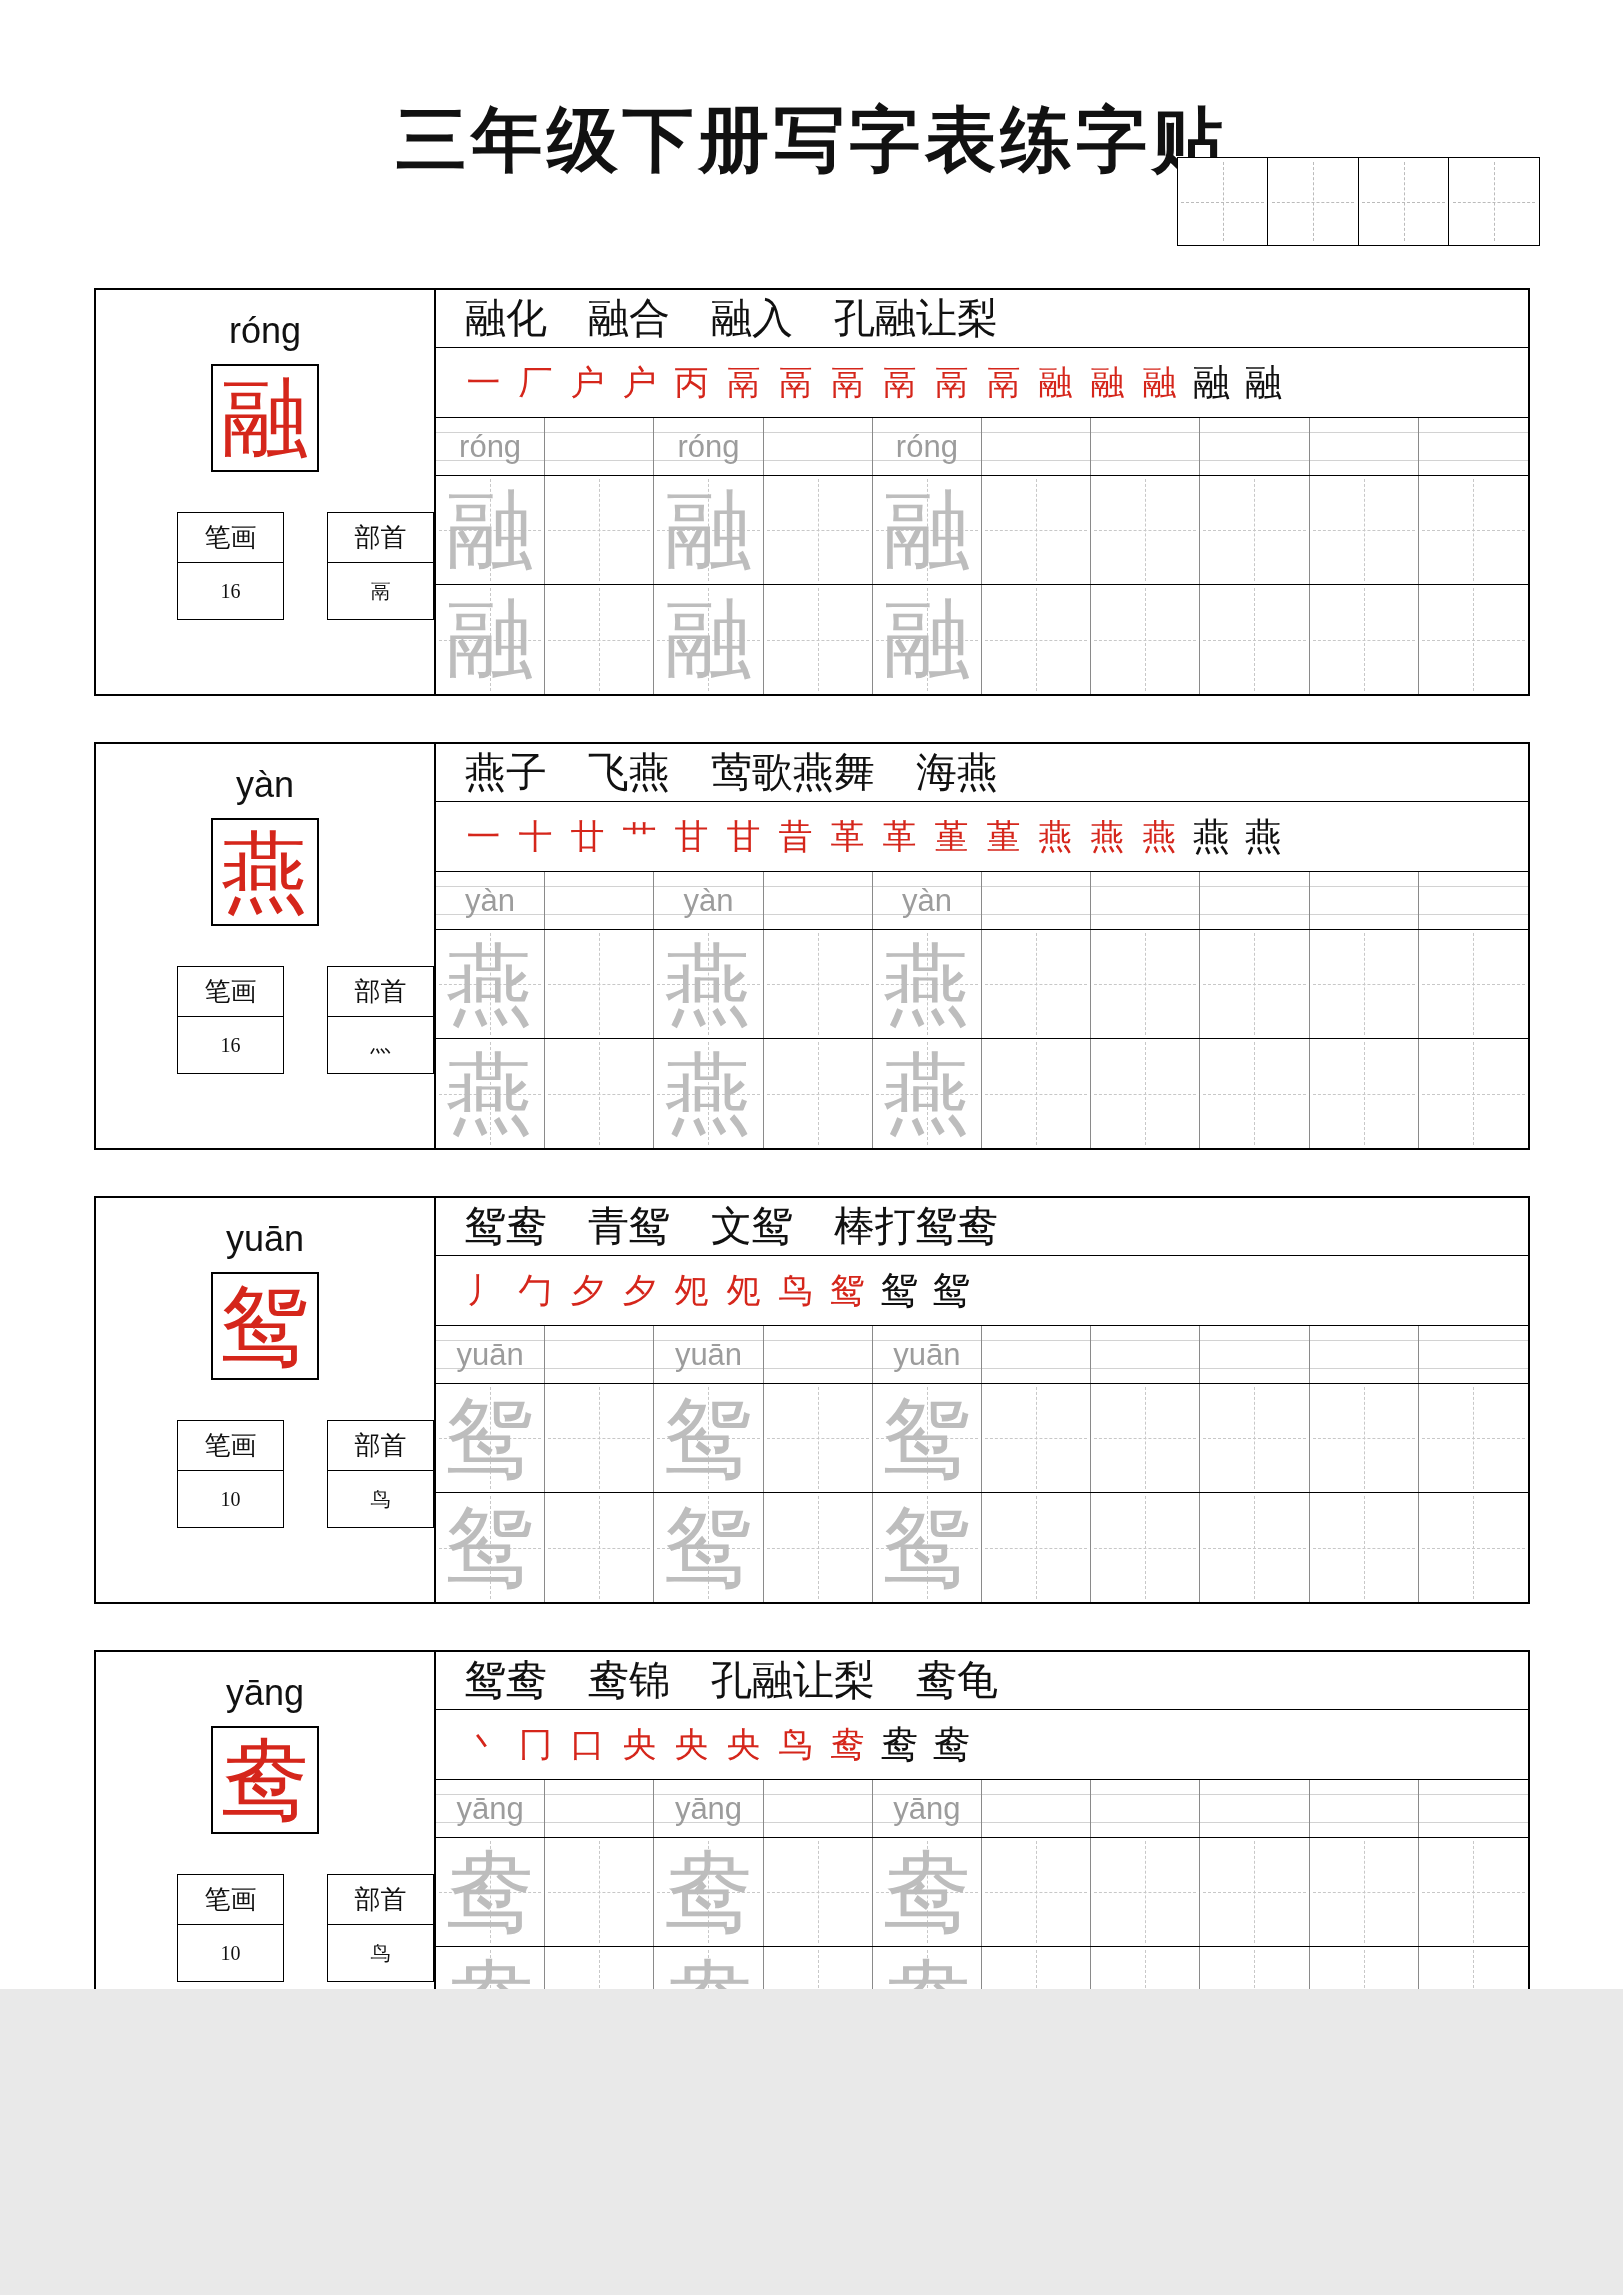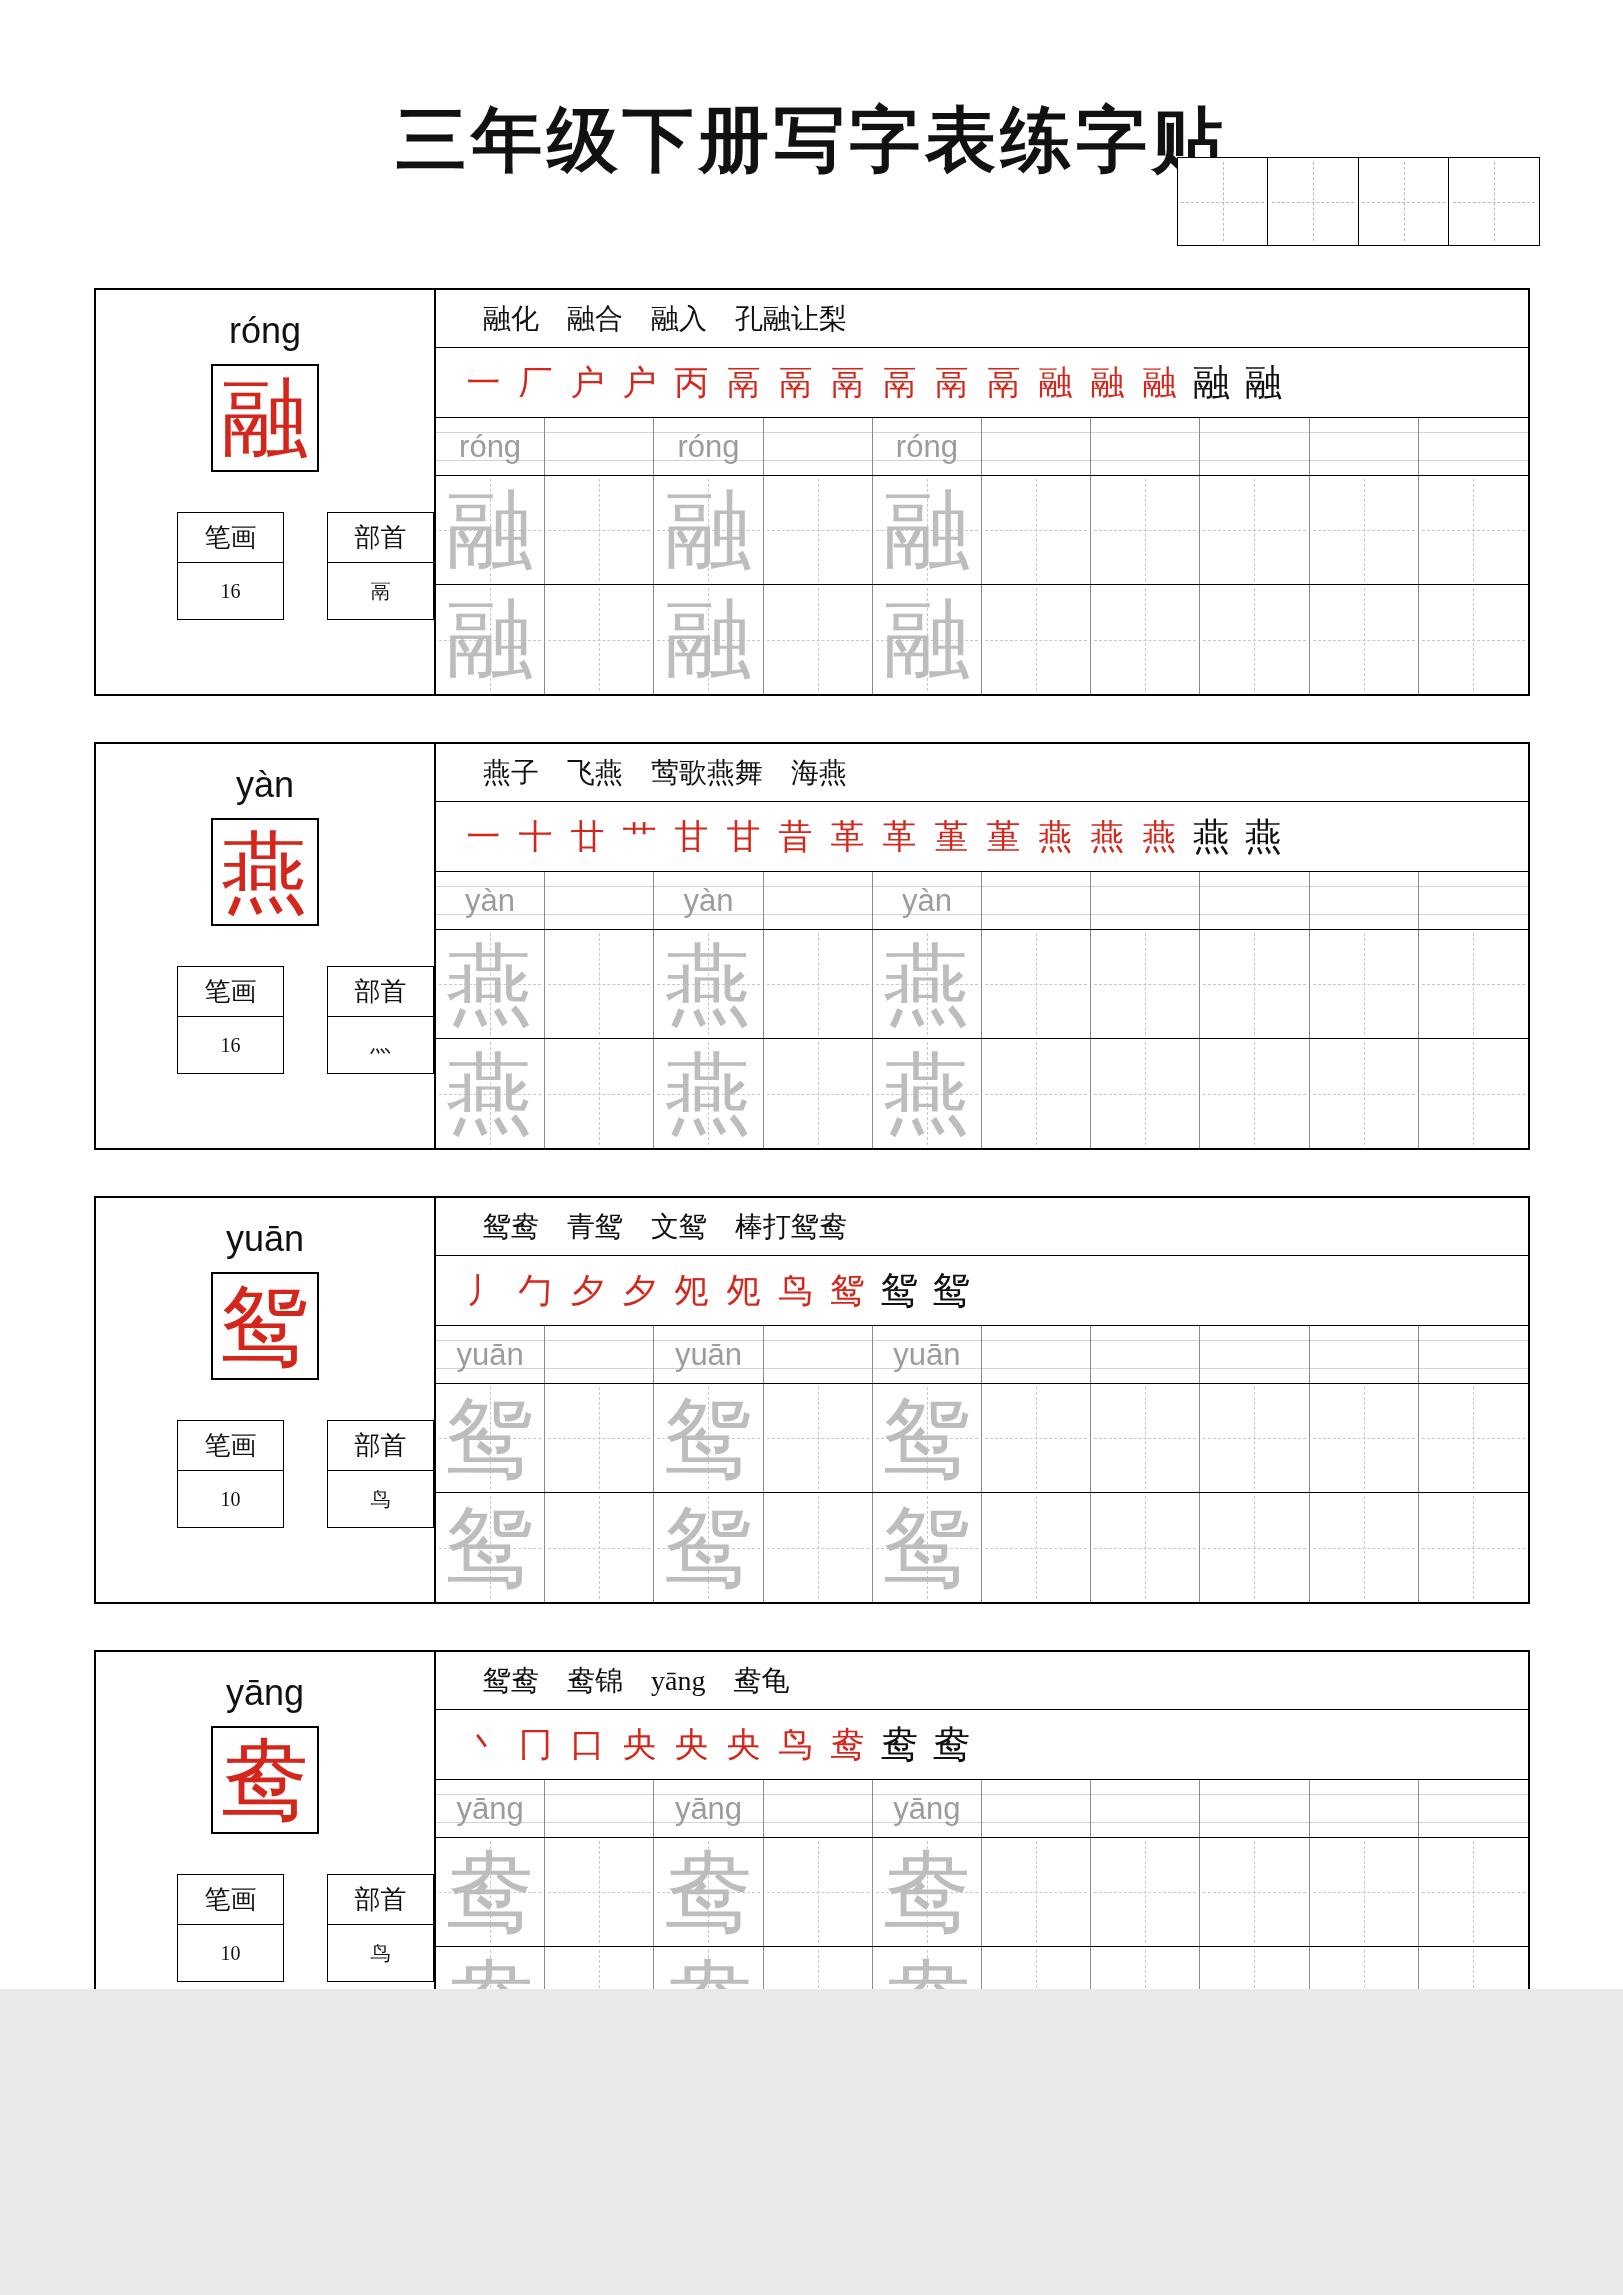--- a/index.html
+++ b/index.html
@@ -38,21 +38,21 @@
     display:flex;align-items:center;justify-content:center;
   }
   .mainchar{font-size:87px;line-height:1;color:var(--red,#d5261b);}
   .meta{margin-top:40px;display:flex;justify-content:flex-end;gap:43px;}
   .meta-box{width:105px;border:1.5px solid #000;text-align:center;}
   .meta-label{font-size:26px;padding:7px 0;border-bottom:1.5px solid #000;}
   .meta-value{font-size:20px;padding:7.7px 0;min-height:40px;display:flex;align-items:center;justify-content:center;}
   
   .right{flex:1;display:grid;grid-template-rows:58px 70px 58px 1fr 1fr;}
   .words-row{
-    display:flex;align-items:center;padding-left:47px;font-size:28px;
+    display:flex;align-items:center;padding-left:29px;font-size:41px;
     border-bottom:1.5px solid #000;white-space:pre;
   }
   .strokes-row{
     display:flex;align-items:center;padding-left:21.6px;
     border-bottom:1.5px solid #000;
   }
   .stroke{width:52px;text-align:center;font-size:34px;line-height:1;color:var(--red,#d5261b);}
   .stroke.final{color:#111;font-size:37px;}
   .pinyin-row{
     position:relative;display:grid;grid-template-columns:repeat(10,1fr);
@@ -362,21 +362,21 @@
             <div class="meta-label">笔画</div>
             <div class="meta-value">10</div>
           </div>
           <div class="meta-box">
             <div class="meta-label">部首</div>
             <div class="meta-value">鸟</div>
           </div>
         </div>
       </div>
       <div class="right">
-        <div class="words-row">鸳鸯　鸯锦　yāng　鸯龟</div>
+        <div class="words-row">鸳鸯　鸯锦　孔融让梨　鸯龟</div>
         <div class="strokes-row">
             <span class="stroke">丶</span>
             <span class="stroke">冂</span>
             <span class="stroke">口</span>
             <span class="stroke">央</span>
             <span class="stroke">央</span>
             <span class="stroke">央</span>
             <span class="stroke">鸟</span>
             <span class="stroke">鸯</span>
             <span class="stroke final">鸯</span>

